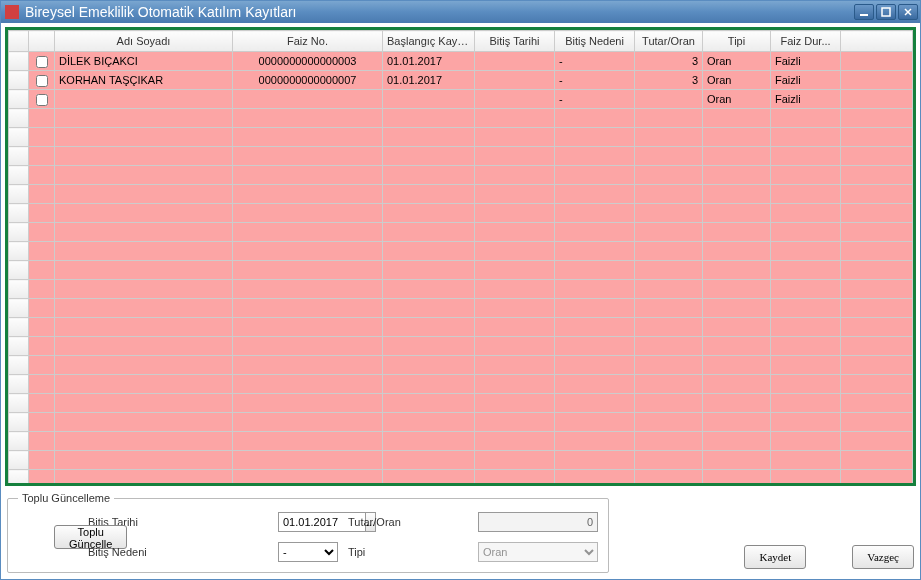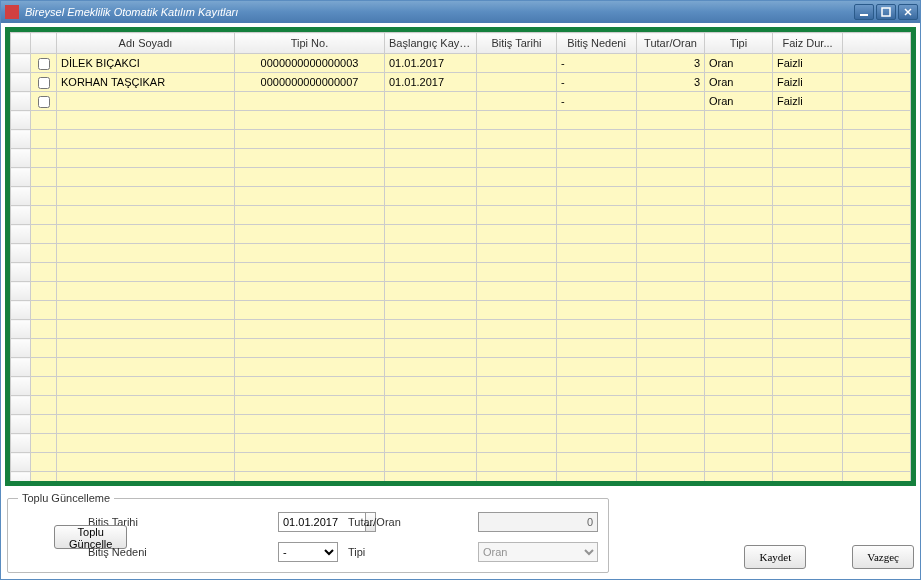--- a/index.html
+++ b/index.html
@@ -12,22 +12,21 @@
       overflow: hidden;
       border: 1px solid #5a8cc0;
     }
     .titlebar {
       height: 22px;
       background: linear-gradient(to bottom, #7aa6d0 0%, #5a8cc0 50%, #4a7ab0 100%);
       display: flex;
       align-items: center;
       color: #fff;
       padding: 0 2px 0 4px;
-      font-size: 11px;
-      font-style: italic;
+      font-size: 14px;
     }
     .titlebar .appicon {
       width: 14px;
       height: 14px;
       background: #d04040;
       margin-right: 6px;
     }
     .titlebar .title { flex: 1; }
     .titlebar .winbtn {
       width: 20px;
@@ -44,24 +43,24 @@
     }
     .titlebar .winbtn svg { display: block; }
     .content {
       padding: 4px;
       height: calc(100% - 22px);
       display: flex;
       flex-direction: column;
     }
     .grid-wrap {
       flex: 1;
-      border: 5px solid #15803d;
+      border: 3px solid #15803d;
       overflow: hidden;
       position: relative;
-      background: #fef9c3;
+      background: #fca5a5;
     }
     table.grid {
       border-collapse: collapse;
       width: 100%;
       table-layout: fixed;
     }
     table.grid th, table.grid td {
       border: 1px solid #ccc;
       padding: 0 4px;
       height: 19px;
@@ -217,21 +216,21 @@
           <col class="col-tutar">
         <col class="col-tipi">
           <col class="col-faiz">
           <col>
       </colgroup>
       <thead>
         <tr>
           <th></th>
           <th></th>
           <th>Adı Soyadı</th>
-          <th>Tipi No.</th>
+          <th>Faiz No.</th>
           <th>Başlangıç Kaydet</th>
           <th>Bitiş Tarihi</th>
           <th>Bitiş Nedeni</th>
           <th>Tutar/Oran</th>
           <th>Tipi</th>
           <th>Faiz Dur...</th>
           <th></th>
         </tr>
       </thead>
       <tbody id="grid-body">

